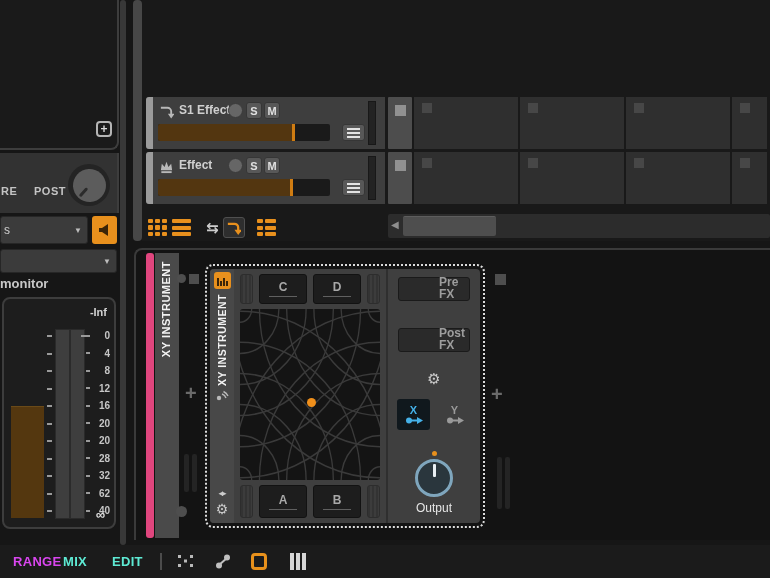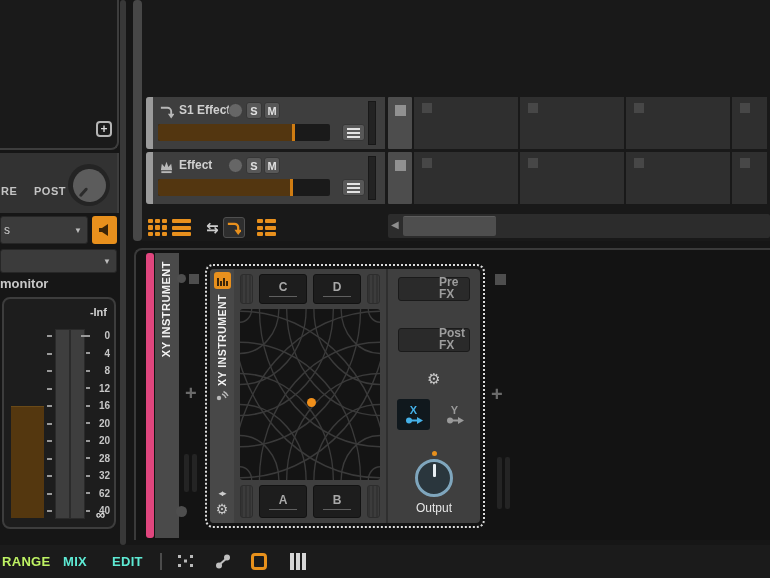--- a/index.html
+++ b/index.html
@@ -150,21 +150,21 @@
   .modsrc.y b { color:#9a9a9a; }
   .outwrap { margin-top:auto; display:flex; flex-direction:column; align-items:center; }
   .odot { width:5px; height:5px; border-radius:50%; background:#e8901d; margin-bottom:3px; }
   .knob { width:38px; height:38px; border-radius:50%; border:3px solid #7fa6bd; background:#2a363d; position:relative; }
   .knob i { position:absolute; left:50%; top:2px; width:3px; height:13px; margin-left:-1.5px; background:#e9eff3; border-radius:1px; }
   .outlabel { margin-top:4px; color:#e6e6e6; font-size:12px; }
 
   
   .toolbar { position:absolute; left:0; top:545px; width:770px; height:33px; background:#1b1b1b; }
   .tb { position:absolute; top:9px; font-size:13px; font-weight:bold; letter-spacing:.3px; color:#5eead4; }
-  .tb.range { left:2px; color:#bef264; }
+  .tb.range { left:13px; color:#d946ef; }
   .tb.mix { left:63px; } .tb.edit { left:112px; }
   .tb-div { position:absolute; left:160px; top:8px; width:2px; height:17px; background:#4c4c4c; }
   .tb-ico { position:absolute; top:8px; }
   .devbox-ico { left:251px; width:16px; height:17px; border:3px solid #e8911c; border-radius:4px; }
   .bars-ico { left:290px; display:flex; gap:2px; height:17px; }
   .bars-ico i { width:4px; background:#d6d6d6; }
 </style>
 </head>
 <body>
 

